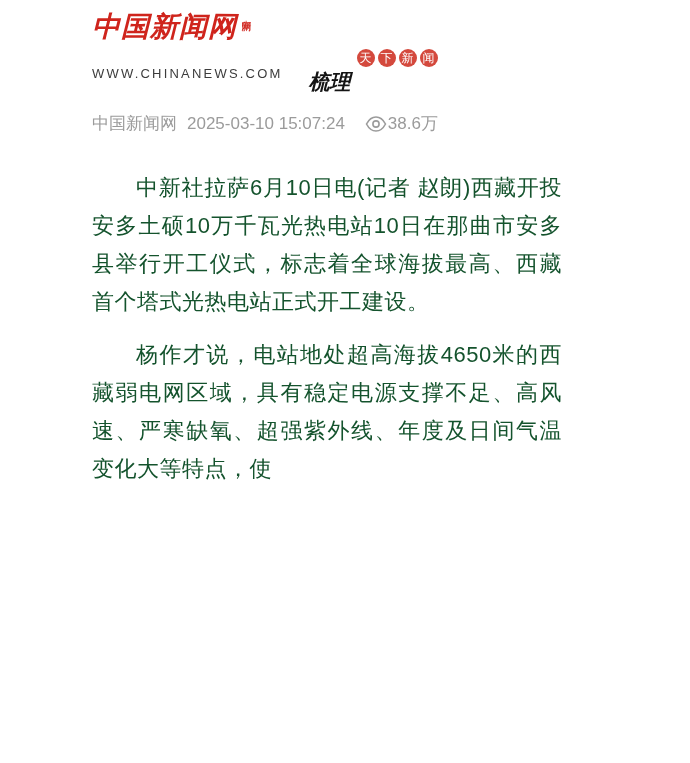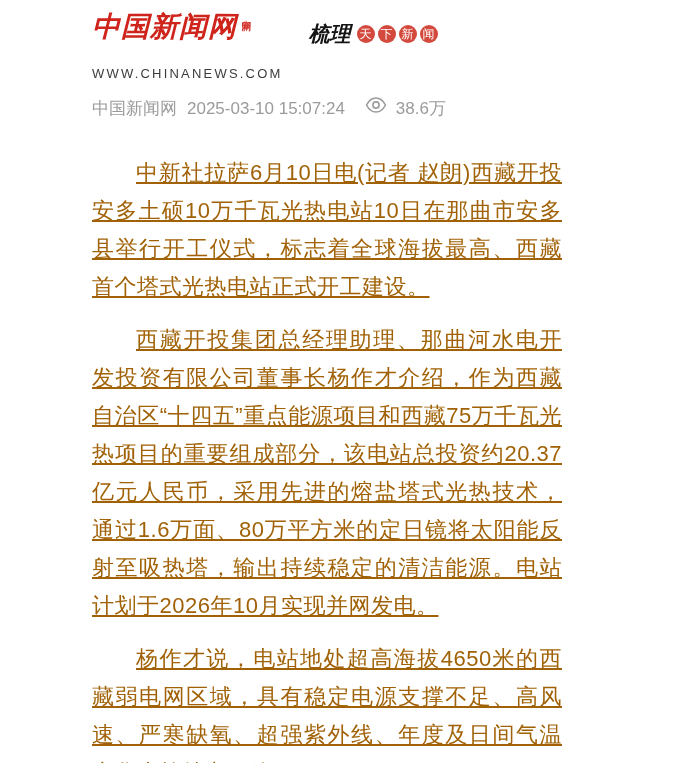--- a/index.html
+++ b/index.html
@@ -60,20 +60,21 @@
     gap: 3px;
   }
   .slogan-prefix {
     font-family: "DejaVu Serif", "Liberation Serif", serif;
     font-style: italic;
     font-weight: bold;
     font-size: 21px;
     color: #141414;
     margin-right: 3px;
     white-space: nowrap;
+    margin-top: 48px;
   }
   .seal {
     width: 18px;
     height: 18px;
     border-radius: 50%;
     background: #d4493d;
     color: #ffffff;
     font-size: 12px;
     line-height: 18px;
     display: inline-flex;
@@ -96,36 +97,35 @@
     margin-top: 16px;
     display: flex;
     align-items: center;
     font-size: 17px;
     color: #9b9b9b;
     white-space: nowrap;
   }
   .meta-source { margin-right: 10px; }
   .meta-views {
     display: inline-flex;
-    align-items: flex-start;
-    gap: 9px;
+    align-items: center;
+    gap: 1px;
     margin-left: 20px;
   }
   .eye-icon { display: inline-block; }
 
   .article-body { margin-top: 34px; }
   .article-body p {
     margin: 0 0 15px 0;
     font-size: 22px;
     line-height: 38px;
-    color: #a16207;
+    color: #14532d;
     text-indent: 2em;
     text-align: justify;
     letter-spacing: 0.5px;
-    text-decoration: underline;
   }
 </style>
 </head>
 <body>
 
 <div class="page">
 
   <header class="site-header">
     <div class="logo-block">
       <div class="logo-top">
@@ -153,18 +153,17 @@
         <svg class="eye-icon" width="22" height="16" viewBox="0 0 22 16" fill="none">
           <path d="M1.5 8 C4 3.2 7.3 1 11 1 C14.7 1 18 3.2 20.5 8 C18 12.8 14.7 15 11 15 C7.3 15 4 12.8 1.5 8 Z" stroke="#9b9b9b" stroke-width="1.6"></path>
           <circle cx="11" cy="8" r="3.1" stroke="#9b9b9b" stroke-width="1.6"></circle>
         </svg>
         <span>38.6万</span>
       </span>
     </div>
 
     <article class="article-body">
       <p>中新社拉萨6月10日电(记者 赵朗)西藏开投安多土硕10万千瓦光热电站10日在那曲市安多县举行开工仪式，标志着全球海拔最高、西藏首个塔式光热电站正式开工建设。</p>
-      <p>西藏开投集团总经理助理、那曲河水电开发投资有限公司董事长杨作才介绍，作为西藏自治区“十四五”重点能源项目和西藏75万千瓦光热项目的重要组成部分，该电站总投资约20.37亿元人民币，采用先进的熔盐塔式光热技术，通过1.6万面、80万平方米的定日镜将太阳能反射至吸热塔，输出持续稳定的清洁能源。电站计划于2026年10月实现并网发电。</p>
       <p>杨作才说，电站地处超高海拔4650米的西藏弱电网区域，具有稳定电源支撑不足、高风速、严寒缺氧、超强紫外线、年度及日间气温变化大等特点，使</p>
     </article>
   </main>
 
 </div>
 
 </body></html>

